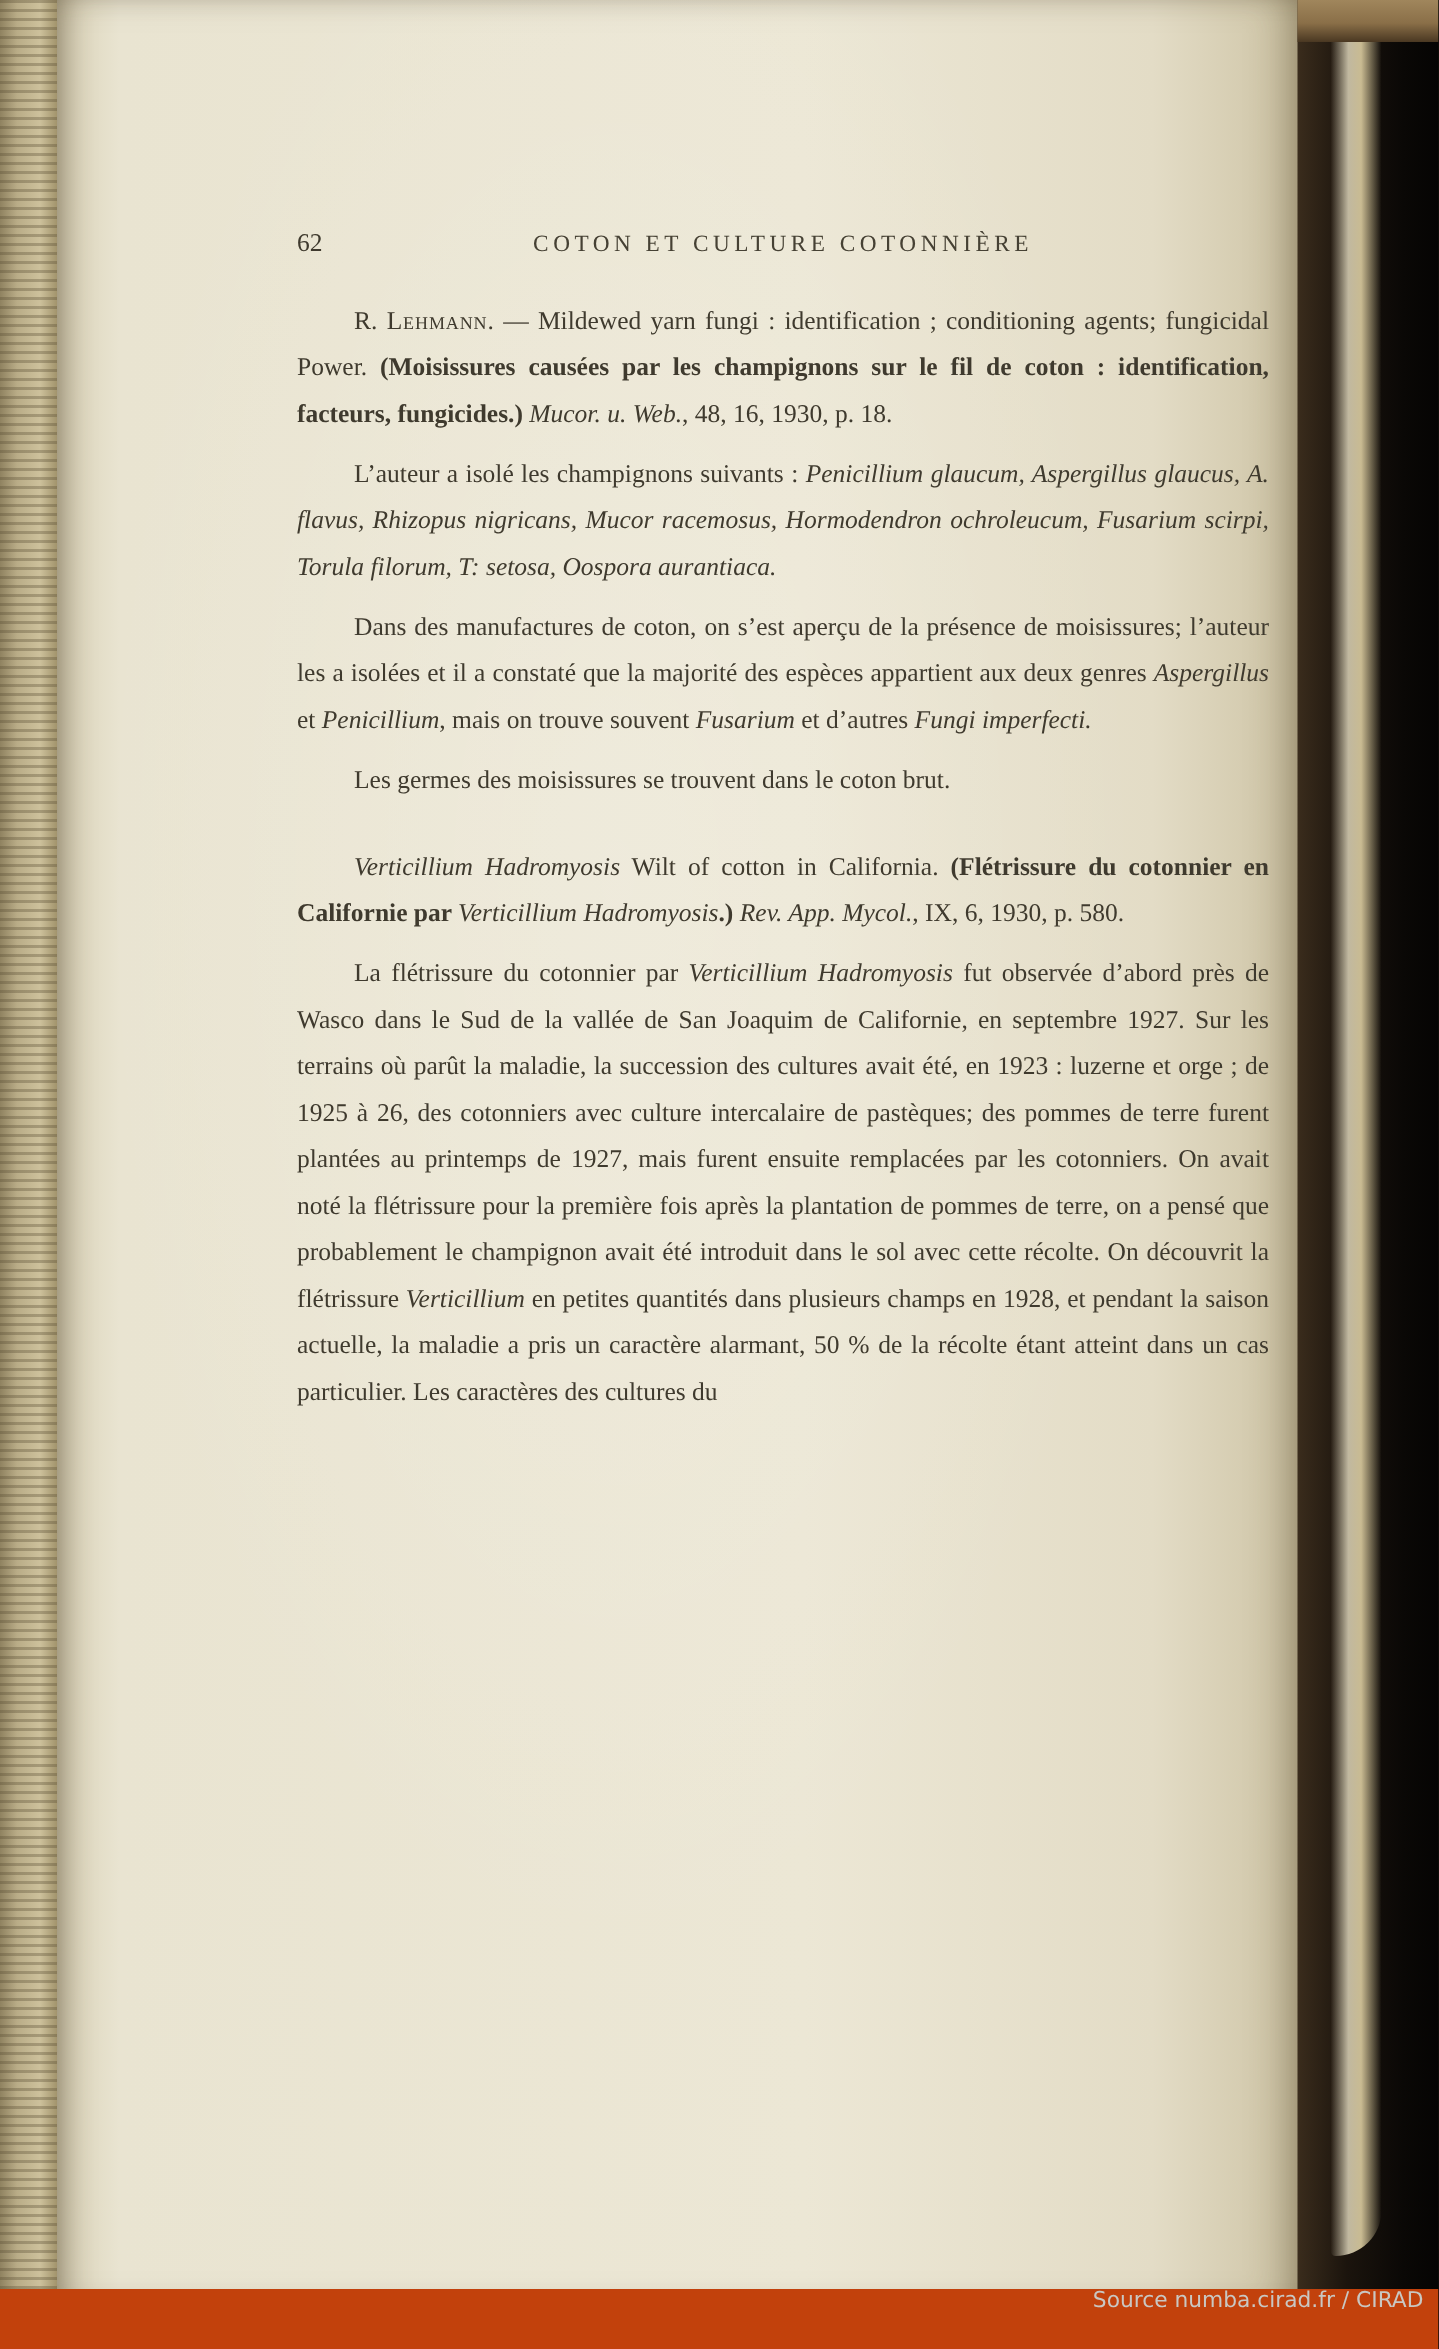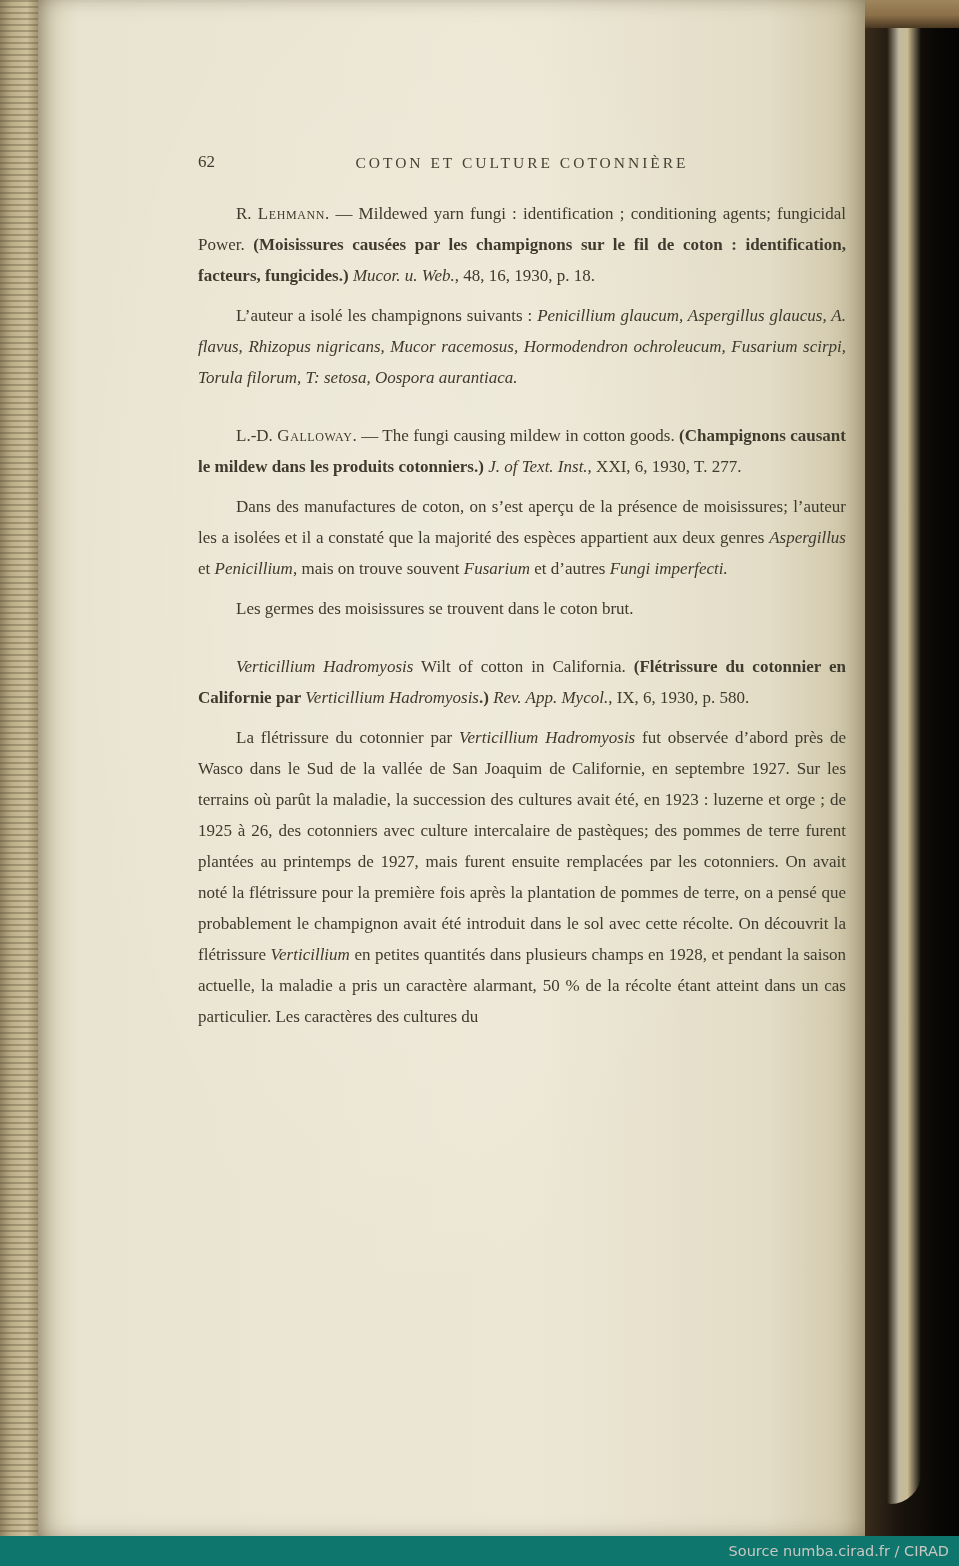--- a/index.html
+++ b/index.html
@@ -111,25 +111,25 @@
   .gap-sm { margin-top: 7px; }
 
   .para .i  { font-style: italic; }
   .para .b  { font-weight: bold; }
   .para .sc { font-variant: small-caps; letter-spacing: 0.6px; }
 
   
   .footer-bar {
     position: absolute;
     left: 0; bottom: 0;
-    width: 100%; height: 30px;
-    background: #0f766e;
+    width: 100%; height: 40px;
+    background: #c2410c;
     z-index: 5;
     display: flex;
-    align-items: center;
+    align-items: flex-start;
     justify-content: flex-end;
   }
   .footer-bar span {
     padding-right: 10px;
     font-family: "DejaVu Sans", "Liberation Sans", sans-serif;
     font-size: 14.5px;
     color: #c9c7c2;
   }
 </style>
 </head>
@@ -144,21 +144,20 @@
 
       <div class="page-header">
         <span class="page-num">62</span>
         <span class="running-title">COTON ET CULTURE COTONNIÈRE</span>
       </div>
 
 
       <div class="text-block">
         <p class="para"><span>R. </span><span class="sc">Lehmann</span><span>. — Mildewed yarn fungi : identification ; conditioning agents; fungicidal Power. </span><span class="b">(Moisissures causées par les champignons sur le fil de coton : identification, facteurs, fungicides.) </span><span class="i">Mucor. u. Web.</span><span>, 48, 16, 1930, p. 18.</span></p>
         <p class="para"><span>L’auteur a isolé les champignons suivants : </span><span class="i">Penicillium glaucum, Aspergillus glaucus, A. flavus, Rhizopus nigricans, Mucor racemosus, Hormodendron ochroleucum, Fusarium scirpi, Torula filorum, T: setosa, Oospora aurantiaca.</span></p>
-        <p class="para gap-lg"><span>L.-D. </span><span class="sc">Galloway</span><span>. — The fungi causing mildew in cotton goods. </span><span class="b">(Champignons causant le mildew dans les produits cotonniers.) </span><span class="i">J. of Text. Inst.</span><span>, XXI, 6, 1930, T. 277.</span></p>
         <p class="para"><span>Dans des manufactures de coton, on s’est aperçu de la présence de moisissures; l’auteur les a isolées et il a constaté que la majorité des espèces appartient aux deux genres </span><span class="i">Aspergillus</span><span> et </span><span class="i">Penicillium</span><span>, mais on trouve souvent </span><span class="i">Fusarium</span><span> et d’autres </span><span class="i">Fungi imperfecti.</span></p>
         <p class="para"><span>Les germes des moisissures se trouvent dans le coton brut.</span></p>
         <p class="para gap-lg"><span class="i">Verticillium Hadromyosis</span><span> Wilt of cotton in California. </span><span class="b">(Flétrissure du cotonnier en Californie par </span><span class="i">Verticillium Hadromyosis</span><span class="b">.) </span><span class="i">Rev. App. Mycol.</span><span>, IX, 6, 1930, p. 580.</span></p>
         <p class="para gap-sm"><span>La flétrissure du cotonnier par </span><span class="i">Verticillium Hadromyosis</span><span> fut observée d’abord près de Wasco dans le Sud de la vallée de San Joaquim de Californie, en septembre 1927. Sur les terrains où parût la maladie, la succession des cultures avait été, en 1923 : luzerne et orge ; de 1925 à 26, des cotonniers avec culture intercalaire de pastèques; des pommes de terre furent plantées au printemps de 1927, mais furent ensuite remplacées par les cotonniers. On avait noté la flétrissure pour la première fois après la plantation de pommes de terre, on a pensé que probablement le champignon avait été introduit dans le sol avec cette récolte. On découvrit la flétrissure </span><span class="i">Verticillium</span><span> en petites quantités dans plusieurs champs en 1928, et pendant la saison actuelle, la maladie a pris un caractère alarmant, 50 % de la récolte étant atteint dans un cas particulier. Les caractères des cultures du</span></p>
       </div>
 
     </div>
   </div>
 
   <div class="binding"></div>

